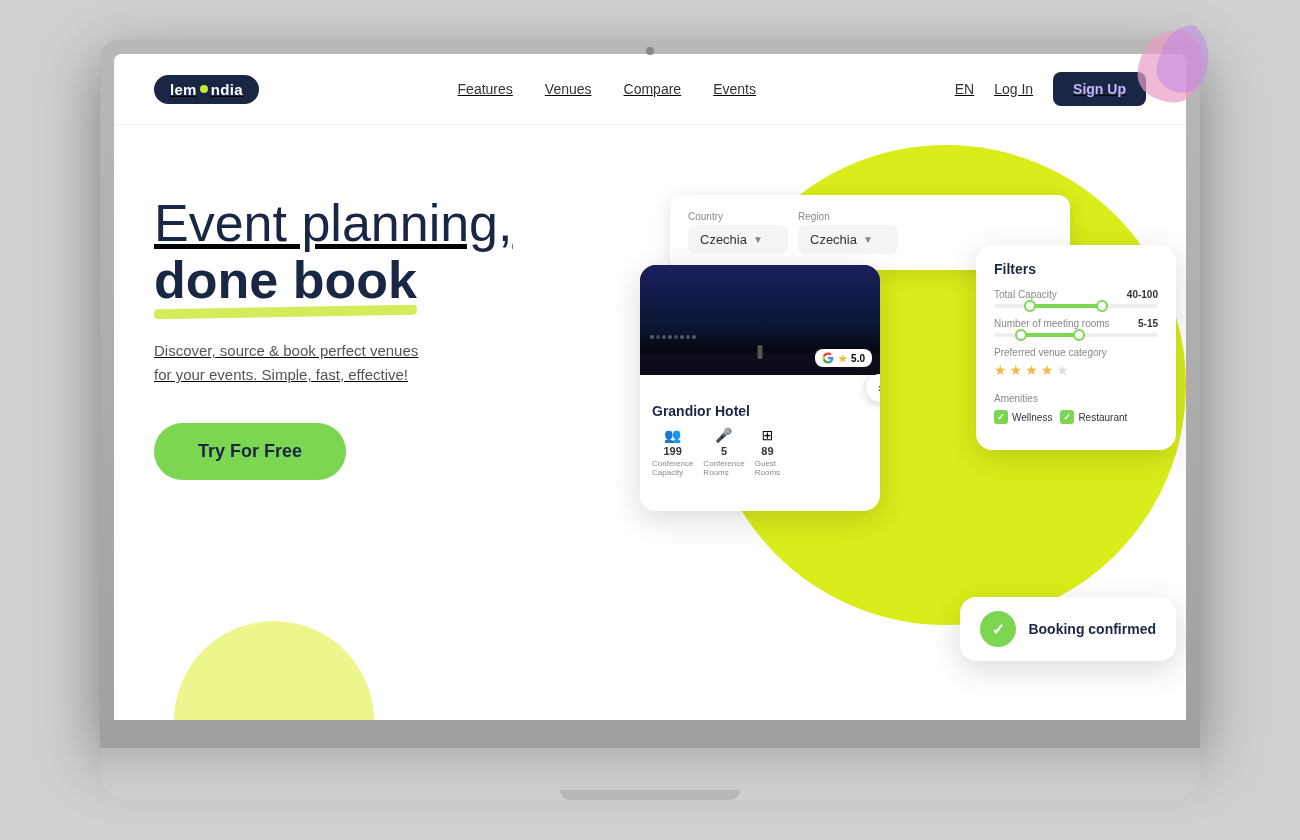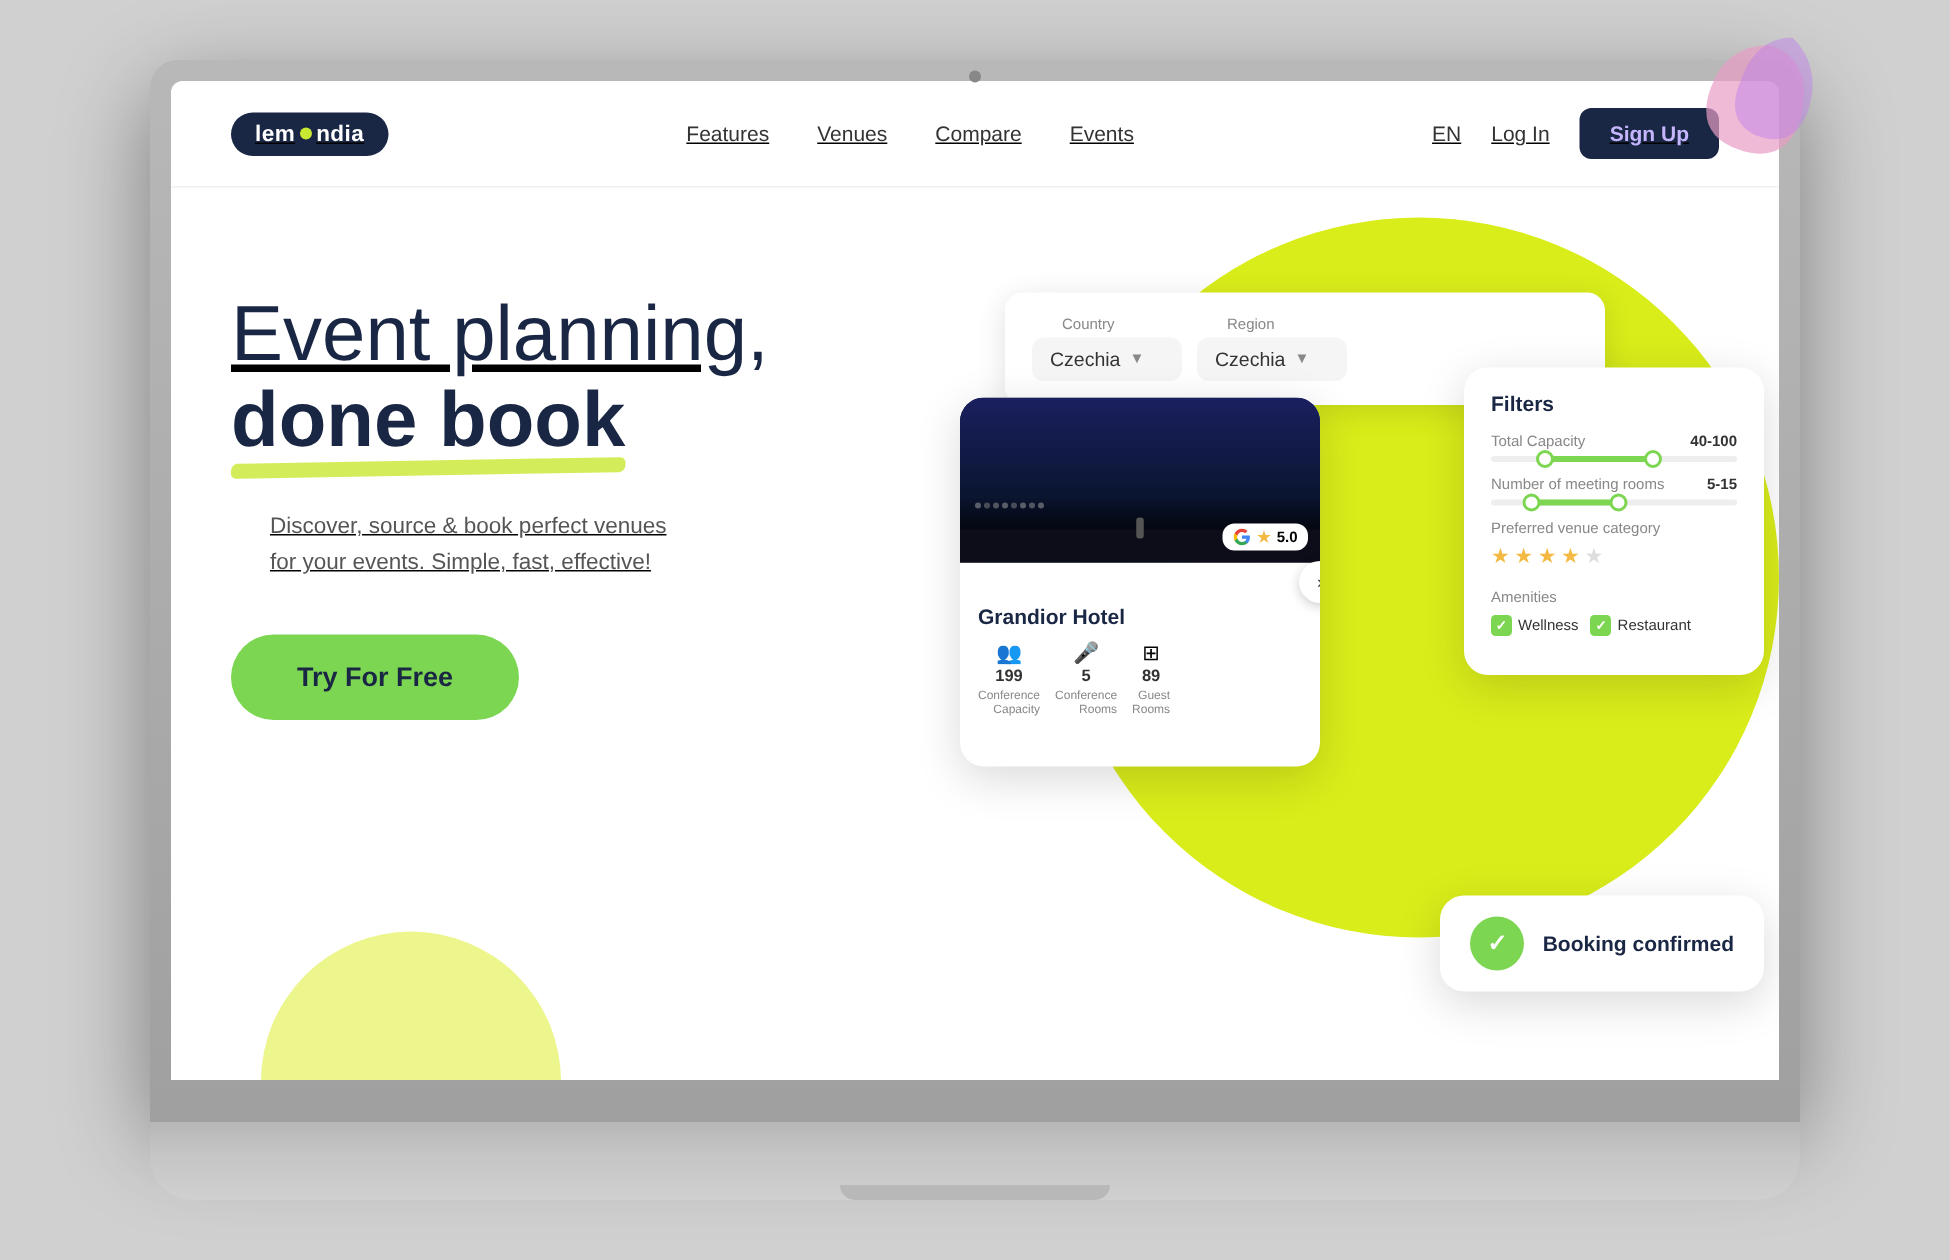--- a/index.html
+++ b/index.html
@@ -183,21 +183,20 @@
       opacity: 0.8;
       transform: rotate(-1deg) skewX(-5deg);
     }
 
     .hero-subtitle {
       font-size: 15px;
       color: #555;
       line-height: 1.6;
       margin-top: 30px;
       margin-bottom: 36px;
-      margin-left: 26px;
     }
 
     .try-btn {
       background: #7cd651;
       color: #1a2744;
       border: none;
       border-radius: 50px;
       padding: 18px 44px;
       font-size: 18px;
       font-weight: 700;
@@ -241,21 +240,20 @@
 
     .search-field {
       display: flex;
       flex-direction: column;
       gap: 3px;
     }
 
     .search-field-label {
       font-size: 10px;
       color: #888;
-      margin-left: 20px;
     }
 
     .search-field-select {
       display: flex;
       align-items: center;
       gap: 6px;
       background: #f5f5f5;
       border-radius: 8px;
       padding: 7px 12px;
       font-size: 13px;
@@ -373,21 +371,21 @@
 
     .stat-num {
       font-size: 11px;
       font-weight: 700;
       color: #333;
     }
 
     .stat-label {
       font-size: 8px;
       color: #888;
-      text-align: right;
+      text-align: left;
     }
 
     
     .filters-card {
       position: absolute;
       top: 80px;
       right: -30px;
       background: #fff;
       border-radius: 16px;
       box-shadow: 0 8px 30px rgba(0,0,0,0.15);

